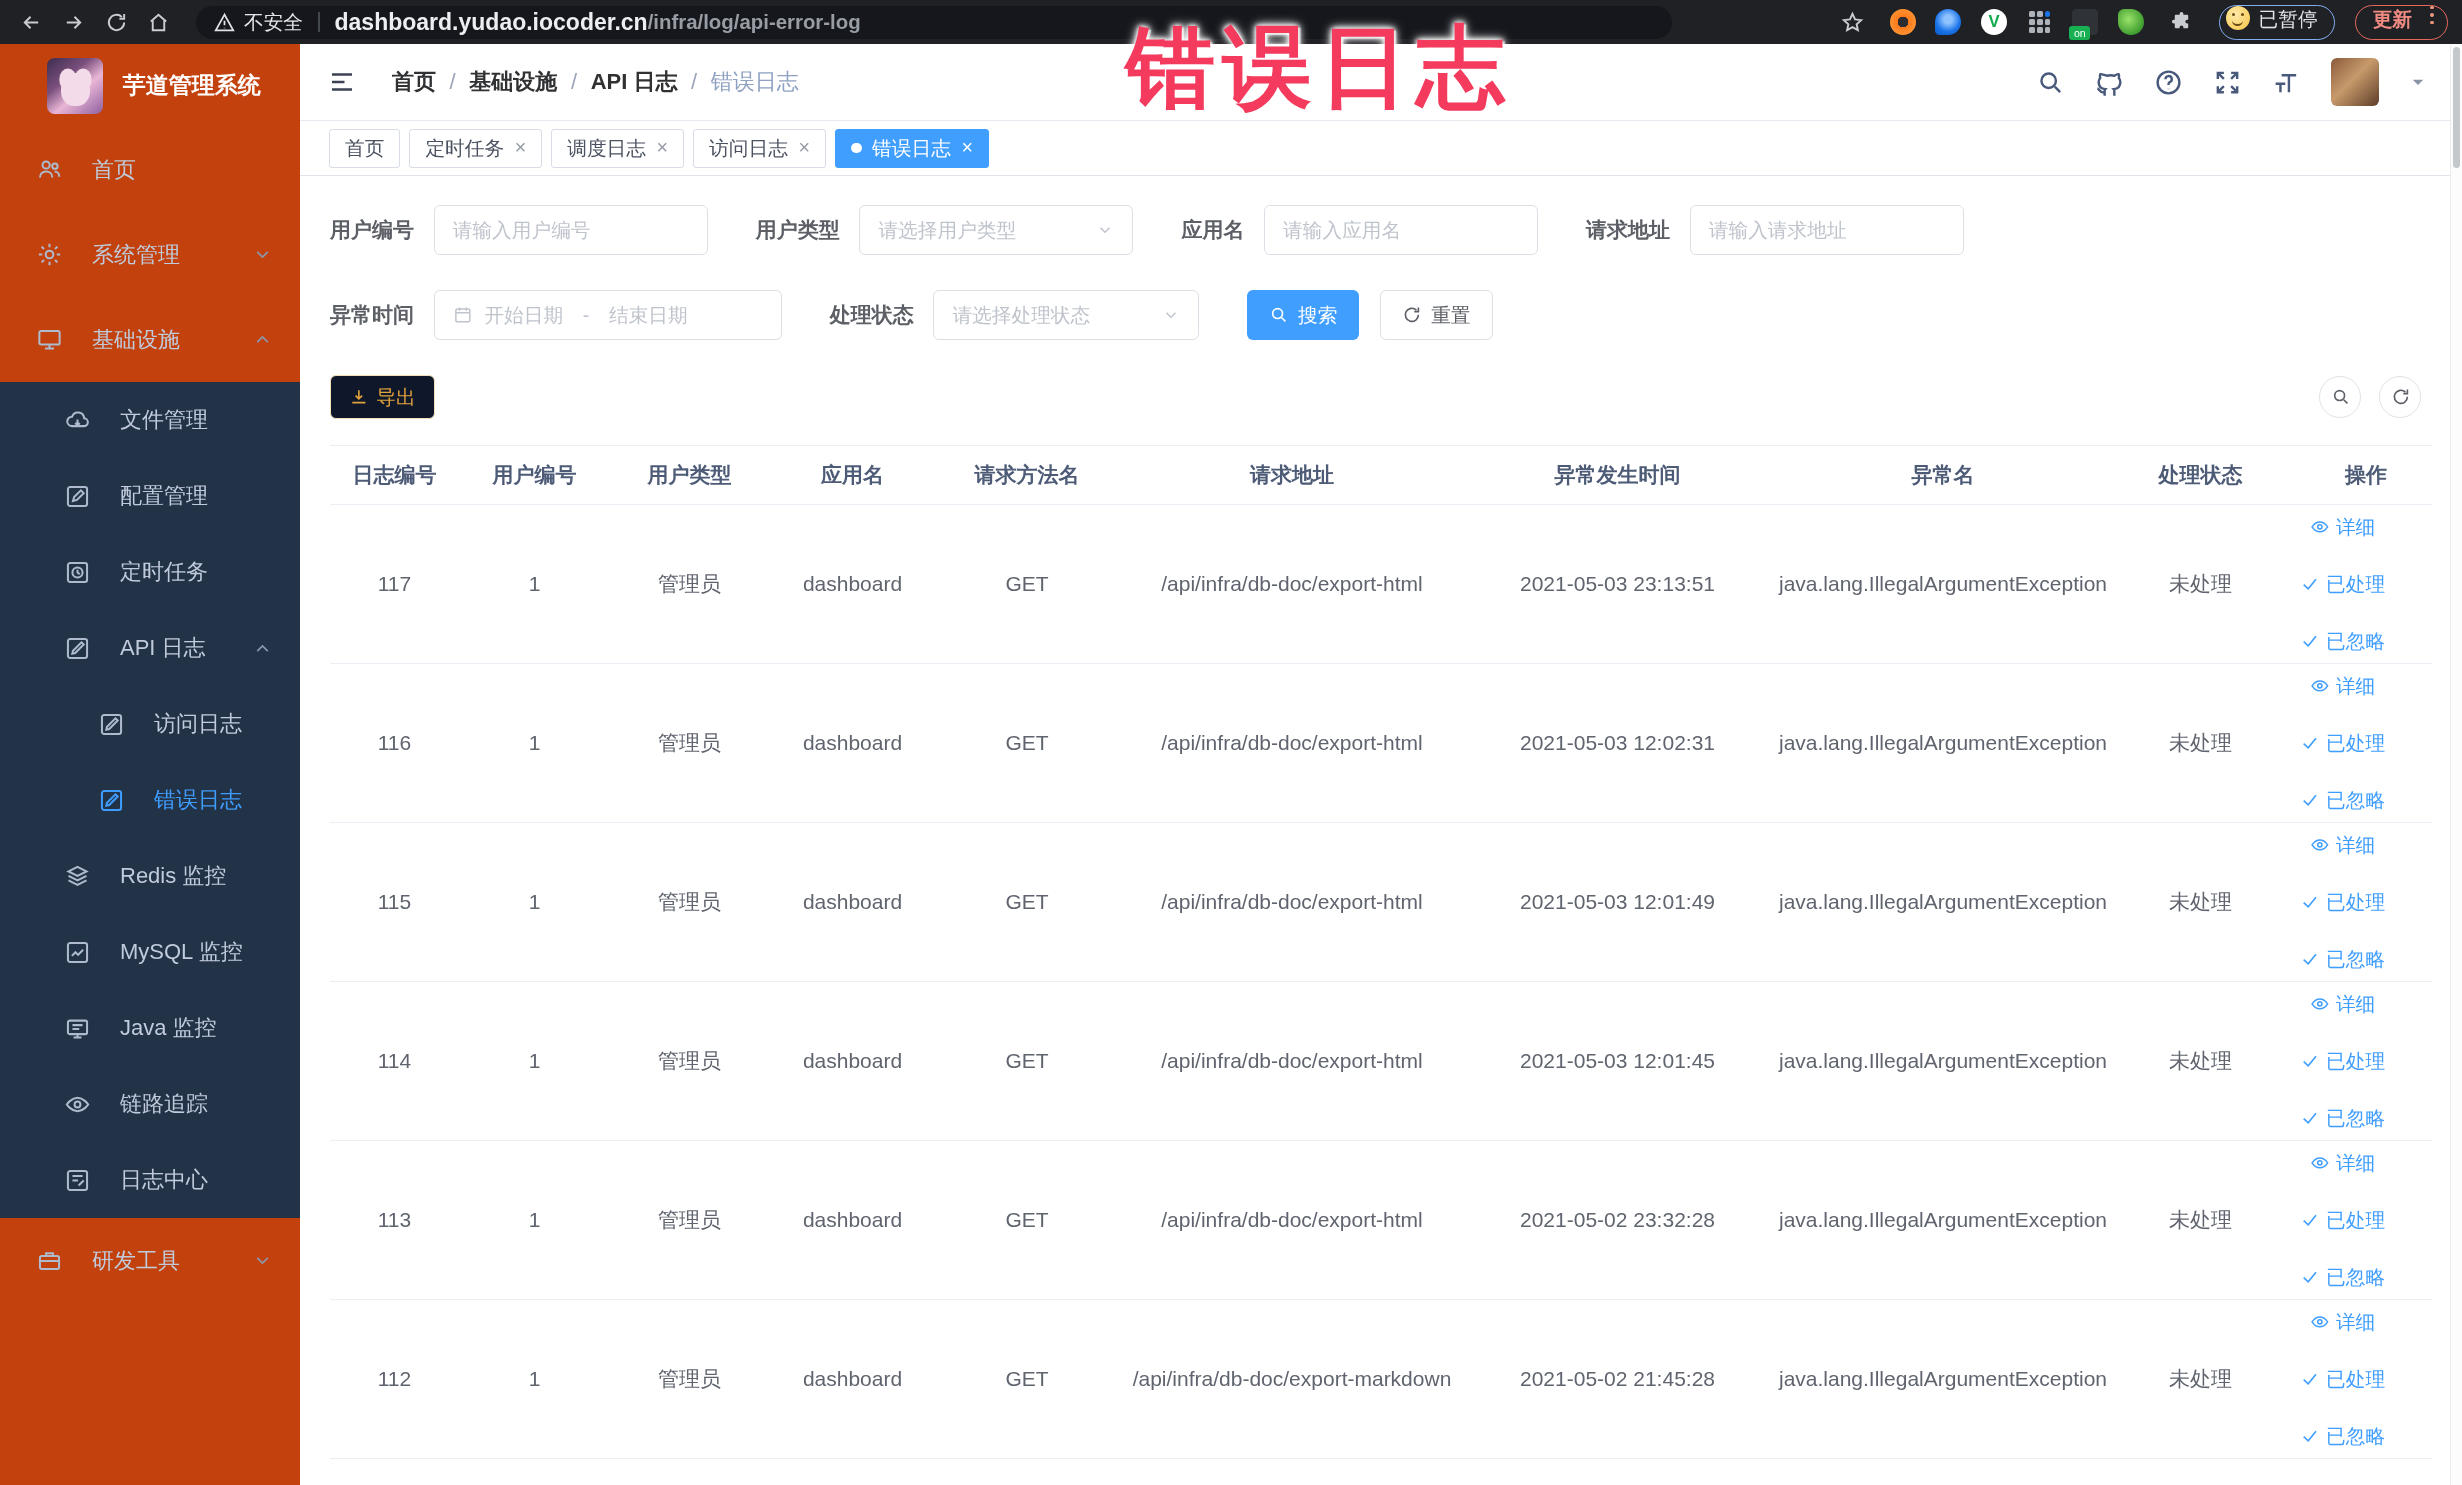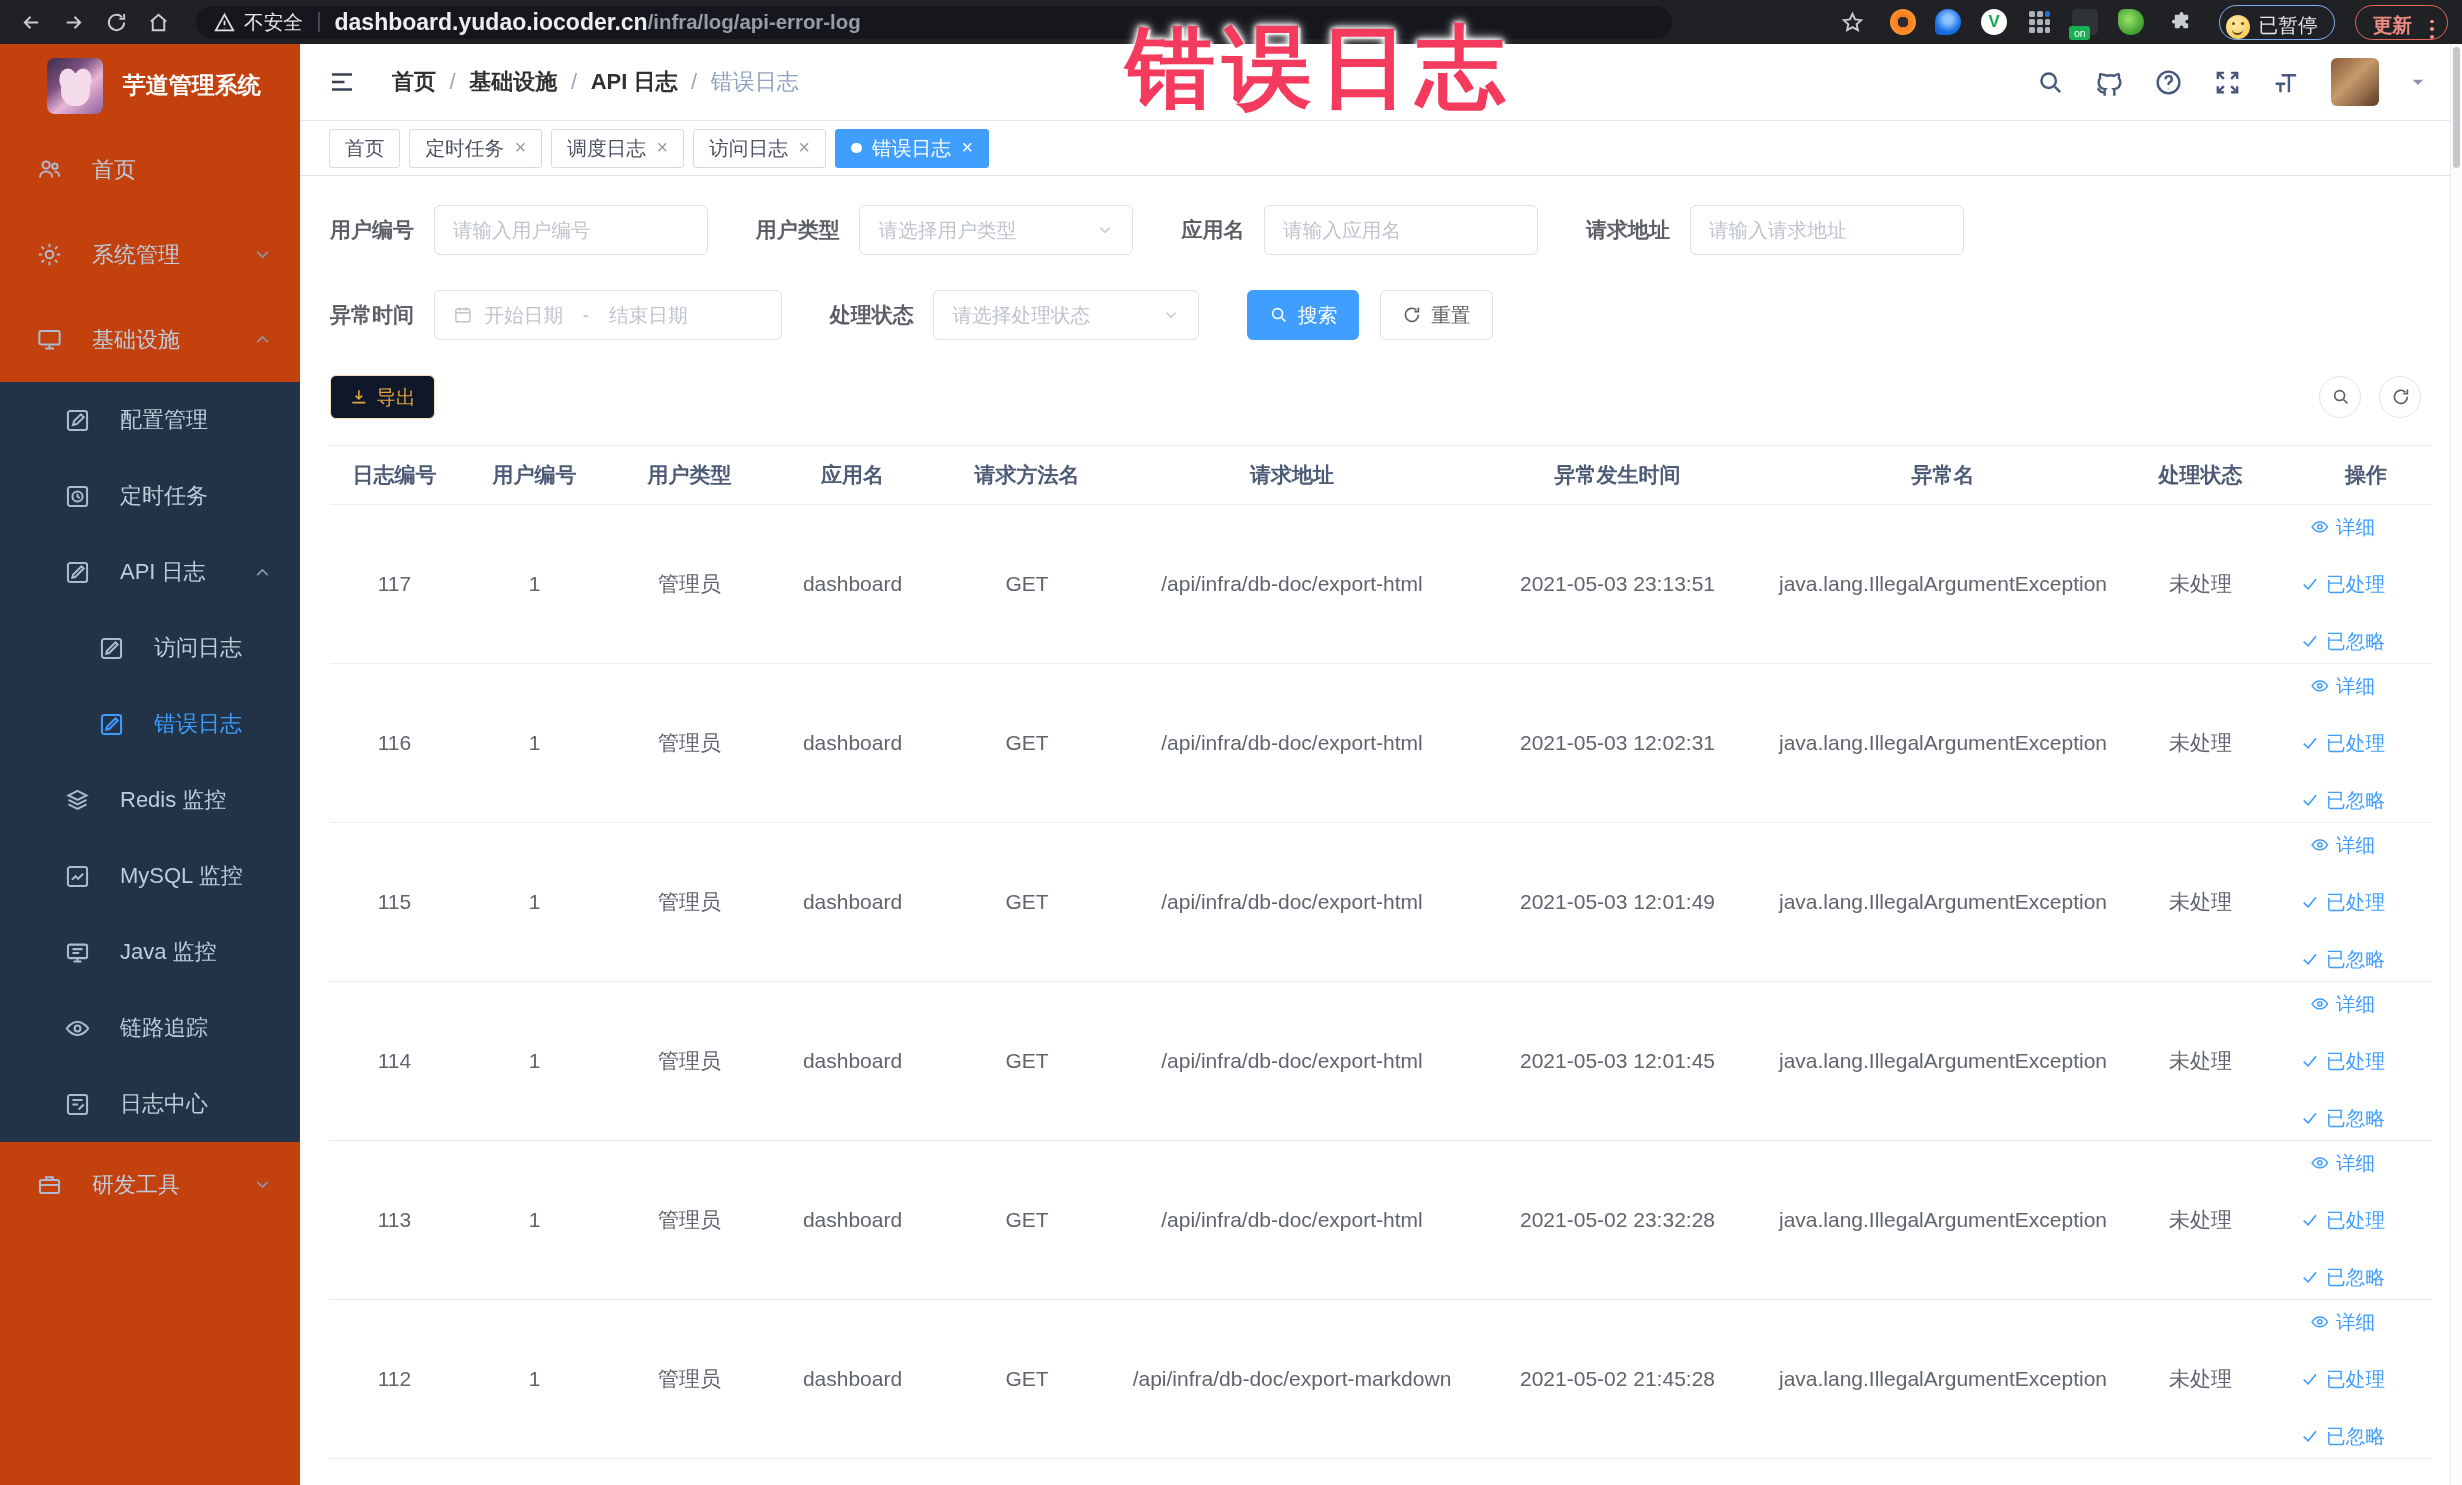--- a/index.html
+++ b/index.html
@@ -25,21 +25,21 @@
   .e-blue { background:radial-gradient(circle at 50% 40%, #8ec2ff 20%, #1a73e8 60%, #0b57c4); border-radius:50% 50% 50% 4.5px; }
   .e-greenv { background:#fff; display:flex; align-items:center; justify-content:center;
     color:#0faa4b; font-weight:bold; font-size:16.7px; }
   .e-grid { background:transparent; display:grid; grid-template-columns:repeat(3,1fr); gap:2.3px; padding:2.3px; }
   .e-grid i { background:#aeb3ba; border-radius:1.5px; }
   .e-grid i.b { background:#1a73e8; border-radius:50%; }
   .e-on { background:#2f3338; border-radius:4.5px; }
   .e-on::after { content:"on"; position:absolute; left:-3px; bottom:-4.5px; background:#17b053; color:#fff;
     font-size:10.6px; padding:0.8px 4.5px; border-radius:3px; }
   .e-leaf { background:radial-gradient(circle at 40% 40%, #9be26a, #3f9d2f 70%); border-radius:6px 50% 50% 50%; }
-  .pill { height:35px; border-radius:19px; display:flex; align-items:flex-end; font-size:19.7px; flex:none; }
+  .pill { height:35px; border-radius:19px; display:flex; align-items:flex-start; font-size:19.7px; flex:none; }
   .pill-paused { border:1.5px solid #84aef3; padding:0 16.7px 0 6px; color:#e2e4e8; gap:9px; }
   .face { width:24px; height:24px; border-radius:50%; background:radial-gradient(circle at 38% 35%, #ffe9a8, #f6c445); position:relative; }
   .face::before { content:""; position:absolute; left:6px; top:7.6px; width:3px; height:3px; border-radius:50%;
     background:#6b4b12; box-shadow:9px 0 0 #6b4b12; }
   .face::after { content:""; position:absolute; left:6.8px; top:13.6px; width:10.6px; height:5.3px;
     border-bottom:2.3px solid #6b4b12; border-radius:0 0 7.6px 7.6px; }
   .pill-update { border:1.5px solid #e8695b; padding:0 7.6px 0 16.7px; color:#f28b82; font-weight:bold; gap:12px; }
   .vdots { display:flex; flex-direction:column; gap:3.8px; padding:0 6px; }
   .vdots i { width:3.8px; height:3.8px; border-radius:50%; background:#f0977e; }
 
@@ -262,20 +262,29 @@
             <svg viewBox="0 0 24 24" fill="none" stroke="currentColor" stroke-width="2">
                 <polyline points="6,9 12,15 18,9"></polyline>
               </svg>
           </span>
         </div>
 
         <div class="submenu">
           <div class="mi l2">
             <span class="mico">
               <svg viewBox="0 0 24 24" fill="none" stroke="currentColor" stroke-width="1.8">
+                  <path d="M7 17h10.5a3.5 3.5 0 0 0 .4-7A5.5 5.5 0 0 0 7.2 8.6 4.2 4.2 0 0 0 7 17z"></path>
+                  <path d="M12 11v5M10 14.2l2 2 2-2"></path>
+                </svg>
+            </span>
+            <span>文件管理</span>
+          </div>
+          <div class="mi l2">
+            <span class="mico">
+              <svg viewBox="0 0 24 24" fill="none" stroke="currentColor" stroke-width="1.8">
                   <rect x="3.5" y="3.5" width="17" height="17" rx="2"></rect>
                   <path d="M8 16l1-3.5 6-6 2.5 2.5-6 6z"></path>
                 </svg>
             </span>
             <span>配置管理</span>
           </div>
           <div class="mi l2">
             <span class="mico">
               <svg viewBox="0 0 24 24" fill="none" stroke="currentColor" stroke-width="1.8">
                   <rect x="3.5" y="3.5" width="17" height="17" rx="2"></rect>

